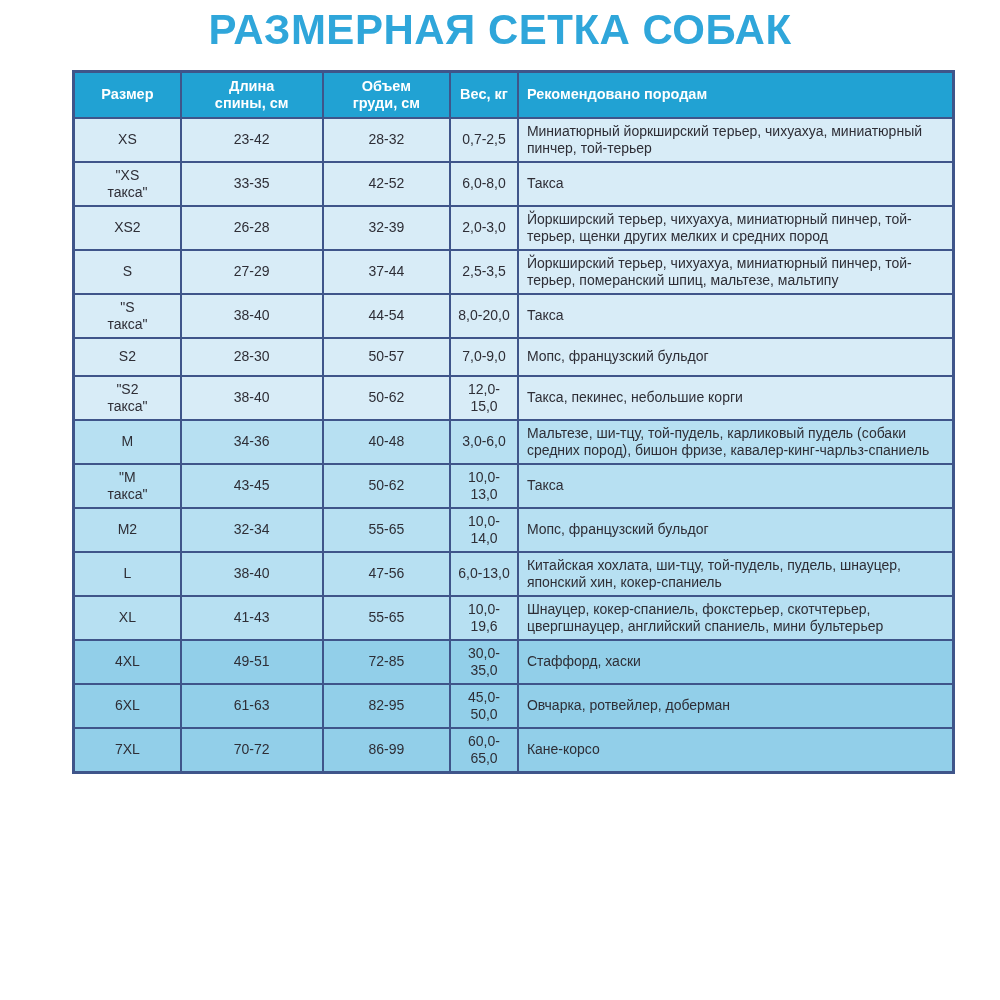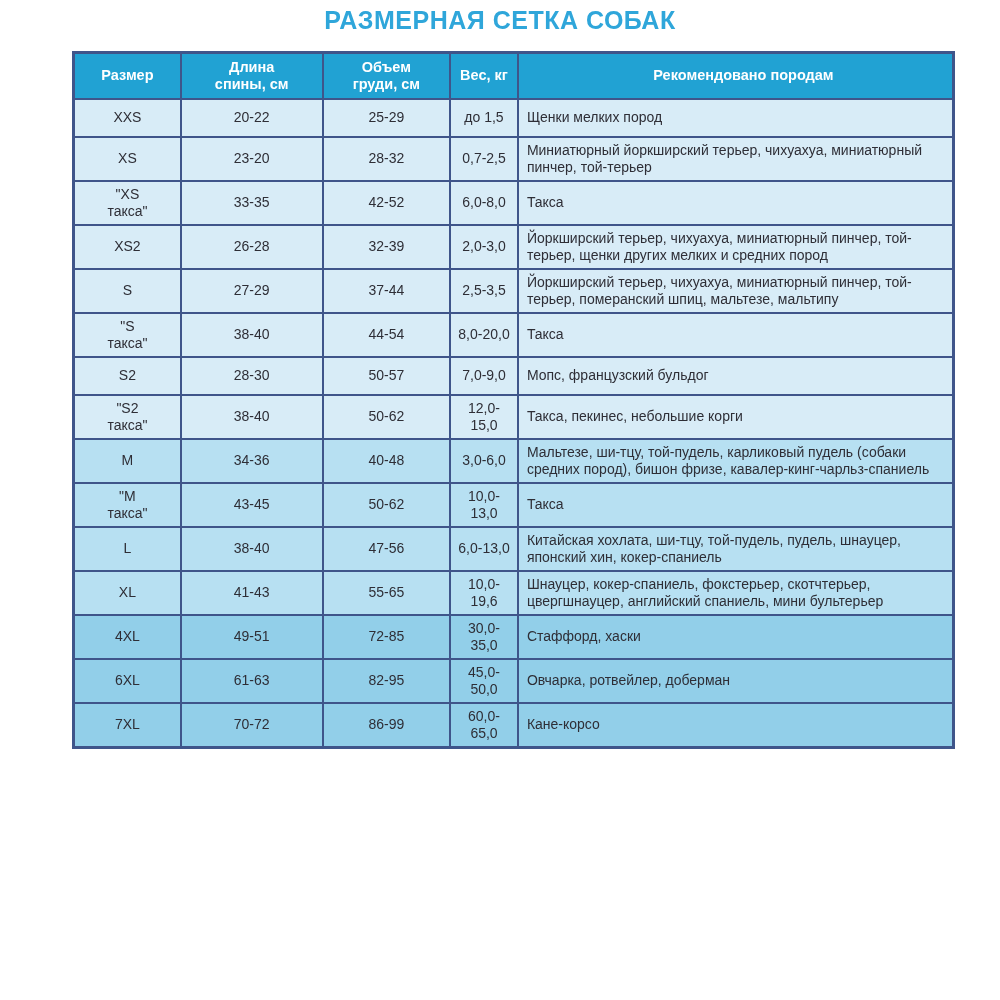--- a/index.html
+++ b/index.html
@@ -14,21 +14,21 @@
     --footer-bg:#ffffff;
     --footer-text:#1b9fd6;
   }
   *{box-sizing:border-box;margin:0;padding:0;}
   html,body{width:1000px;background:#ffffff;font-family:"Liberation Sans","DejaVu Sans",sans-serif;}
   body{height:1000px;overflow:hidden;}
 
   .page-title{
     margin-top:6px;
     text-align:center;
-    font-size:25px;
+    font-size:42px;
     font-weight:bold;
     letter-spacing:0.5px;
     color:var(--title-text);
   }
 
   .table-wrap{
     width:883px;
     margin:16px 0 0 72px;
   }
 
@@ -50,22 +50,22 @@
   }
   .size-table thead th{
     background:var(--header-bg);
     color:var(--header-text);
     font-weight:bold;
     height:46px;
     white-space:pre-line;
     font-size:14.5px;
   }
   .size-table thead th.h-breeds{
-    text-align:center;
-    padding-left:21px;
+    text-align:left;
+    padding-left:8px;
   }
   .size-table tbody td{height:38px;}
   .size-table td.c-size{white-space:pre-line;}
   .size-table td.c-breeds{
     text-align:left;
     padding-left:8px;
   }
   tr.band-light td{background:var(--row-light);}
   tr.band-medium td{background:var(--row-medium);}
   tr.band-dark td{background:var(--row-dark);}
@@ -97,29 +97,22 @@
         <th>Длина
 спины, см</th>
         <th>Объем
 груди, см</th>
         <th>Вес, кг</th>
         <th class="h-breeds">Рекомендовано породам</th>
       </tr>
     </thead>
     <tbody>
         <tr class="band-light">
-    <td class="c-size">XXS</td>
-    <td class="c-num">20-22</td>
-    <td class="c-num">25-29</td>
-    <td class="c-num">до 1,5</td>
-    <td class="c-breeds">Щенки мелких пород</td>
-  </tr>
-        <tr class="band-light">
     <td class="c-size">XS</td>
-    <td class="c-num">23-20</td>
+    <td class="c-num">23-42</td>
     <td class="c-num">28-32</td>
     <td class="c-num">0,7-2,5</td>
     <td class="c-breeds">Миниатюрный йоркширский терьер, чихуахуа, миниатюрный пинчер, той-терьер</td>
   </tr>
         <tr class="band-light">
     <td class="c-size">"XS
 такса"</td>
     <td class="c-num">33-35</td>
     <td class="c-num">42-52</td>
     <td class="c-num">6,0-8,0</td>
@@ -169,20 +162,27 @@
     <td class="c-num">3,0-6,0</td>
     <td class="c-breeds">Мальтезе, ши-тцу, той-пудель, карликовый пудель (собаки средних пород), бишон фризе, кавалер-кинг-чарльз-спаниель</td>
   </tr>
         <tr class="band-medium">
     <td class="c-size">"M
 такса"</td>
     <td class="c-num">43-45</td>
     <td class="c-num">50-62</td>
     <td class="c-num">10,0-13,0</td>
     <td class="c-breeds">Такса</td>
+  </tr>
+        <tr class="band-medium">
+    <td class="c-size">M2</td>
+    <td class="c-num">32-34</td>
+    <td class="c-num">55-65</td>
+    <td class="c-num">10,0-14,0</td>
+    <td class="c-breeds">Мопс, французский бульдог</td>
   </tr>
         <tr class="band-medium">
     <td class="c-size">L</td>
     <td class="c-num">38-40</td>
     <td class="c-num">47-56</td>
     <td class="c-num">6,0-13,0</td>
     <td class="c-breeds">Китайская хохлата, ши-тцу, той-пудель, пудель, шнауцер, японский хин, кокер-спаниель</td>
   </tr>
         <tr class="band-medium">
     <td class="c-size">XL</td>

